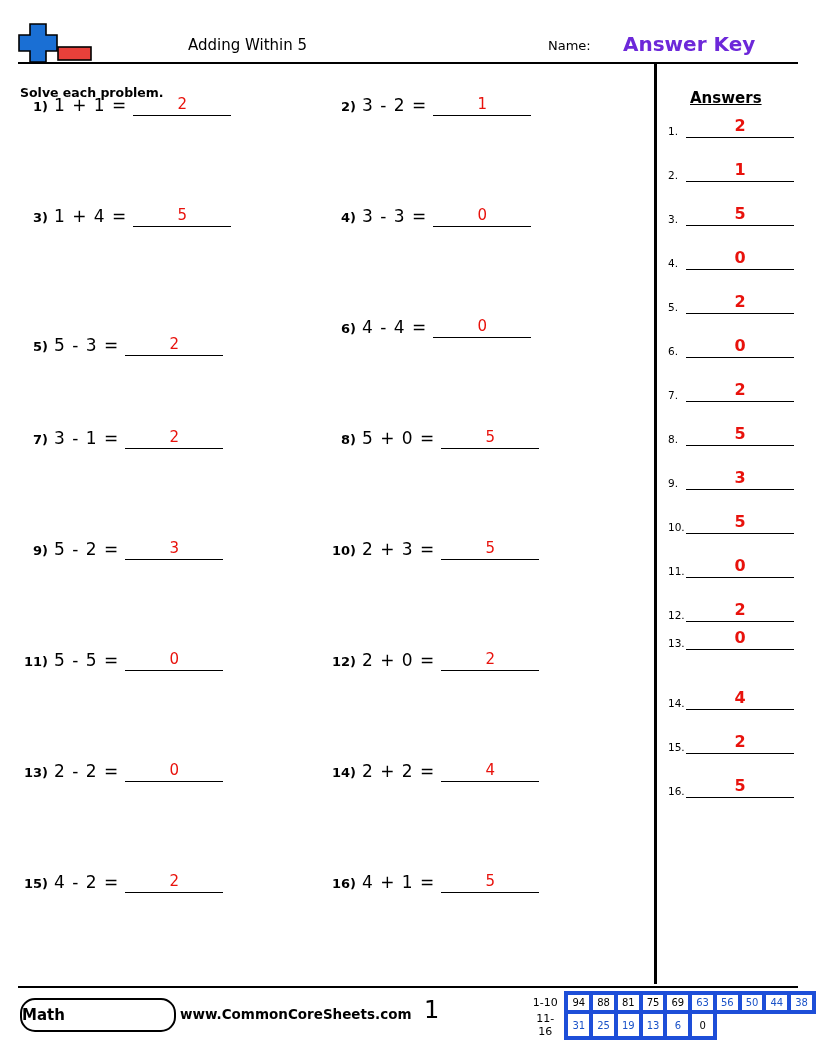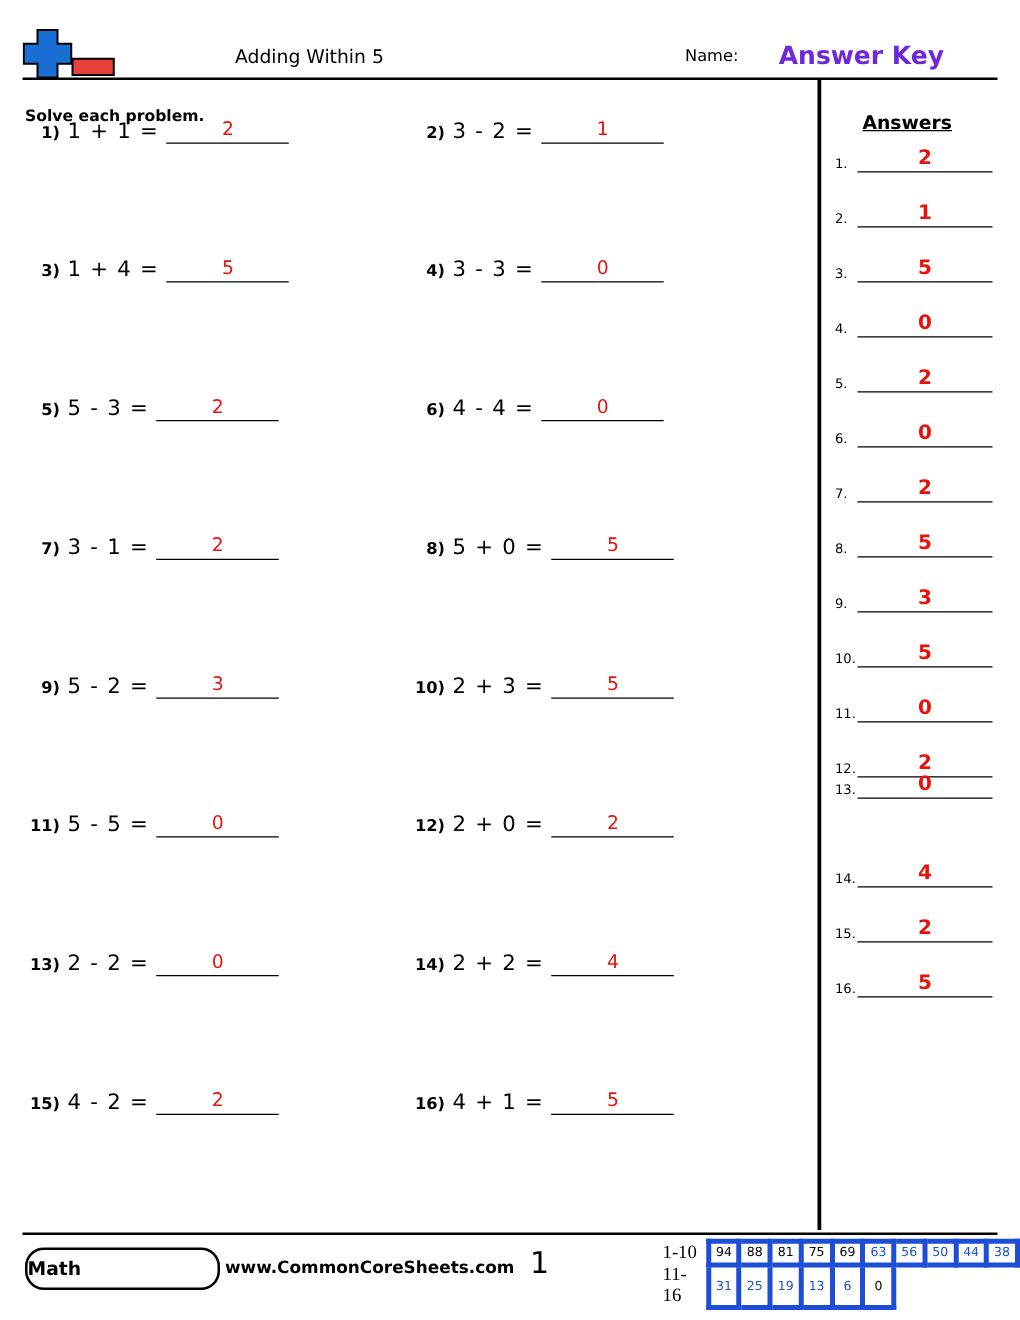--- a/index.html
+++ b/index.html
@@ -226,24 +226,23 @@
     width: 23px;
     height: 15px;
     text-align: center;
     font-size: 10px;
     padding: 0;
     font-family: "DejaVu Sans", sans-serif;
   }
   .score-table td.rowlabel {
     border: none;
     width: 34px;
-    text-align: left;
+    text-align: center;
     padding-right: 4px;
-    font-size: 15px;
-    font-family: Liberation Serif, serif;
+    font-size: 11px;
   }
   .score-table td.hi {
     color: #1a52c8;
   }
   .score-table td.empty {
     border: none;
   }
 </style>
 </head>
 <body>
@@ -276,21 +275,21 @@
       <span class="num">2)</span><span class="expr">3 - 2 =</span><span class="blank">1</span>
     </div>
 
     <div class="prob" style="left:0px;  top:111px;">
       <span class="num">3)</span><span class="expr">1 + 4 =</span><span class="blank">5</span>
     </div>
     <div class="prob" style="left:308px; top:111px;">
       <span class="num">4)</span><span class="expr">3 - 3 =</span><span class="blank">0</span>
     </div>
 
-    <div class="prob" style="left:0px;  top:222px;">
+    <div class="prob" style="left:0px;  top:240px;">
       <span class="num">5)</span><span class="expr">5 - 3 =</span><span class="blank">2</span>
     </div>
     <div class="prob" style="left:308px; top:222px;">
       <span class="num">6)</span><span class="expr">4 - 4 =</span><span class="blank">0</span>
     </div>
 
     <div class="prob" style="left:0px;  top:333px;">
       <span class="num">7)</span><span class="expr">3 - 1 =</span><span class="blank">2</span>
     </div>
     <div class="prob" style="left:308px; top:333px;">
@@ -370,21 +369,21 @@
         <span class="val">5</span>
       </div>
     <div class="ans-row" style="top:440px;">
         <span class="idx">11.</span>
         <span class="val">0</span>
       </div>
     <div class="ans-row" style="top:484px;">
         <span class="idx">12.</span>
         <span class="val">2</span>
       </div>
-    <div class="ans-row" style="top:501px;">
+    <div class="ans-row" style="top:512px;">
         <span class="idx">13.</span>
         <span class="val">0</span>
       </div>
     <div class="ans-row" style="top:572px;">
         <span class="idx">14.</span>
         <span class="val">4</span>
       </div>
     <div class="ans-row" style="top:616px;">
         <span class="idx">15.</span>
         <span class="val">2</span>

